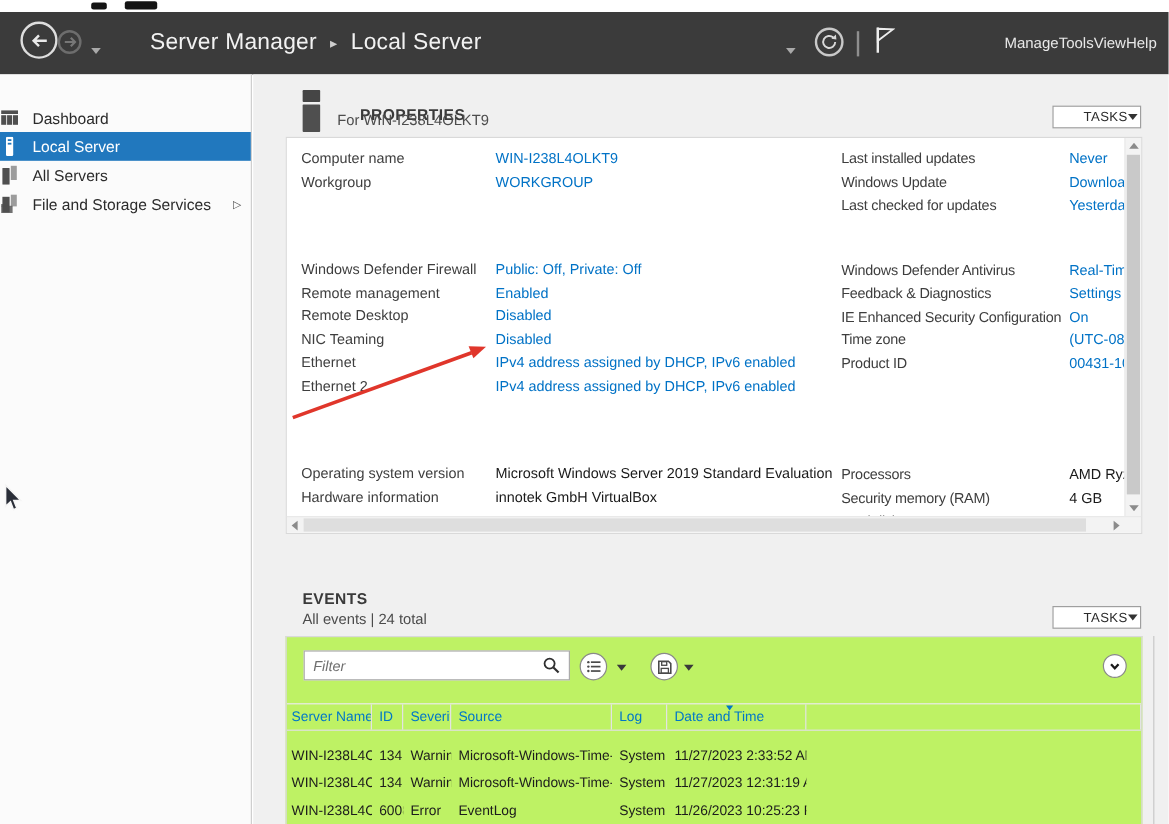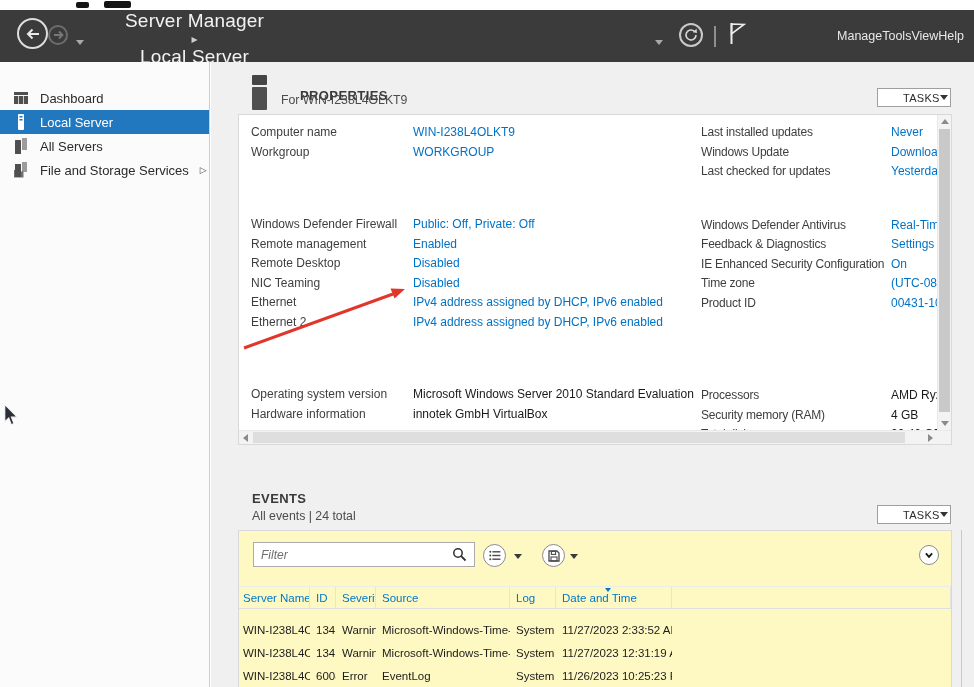--- a/index.html
+++ b/index.html
@@ -15,34 +15,34 @@
   
   #titlebar{position:absolute;left:0;top:10px;width:974px;height:52px;background:#3b3b3b;}
   .nav-back{position:absolute;left:17px;top:8px;width:31px;height:31px;border:2px solid #dedede;
             border-radius:50%;display:flex;align-items:center;justify-content:center;box-sizing:border-box;}
   .nav-fwd{position:absolute;left:48px;top:15px;width:20px;height:20px;border:2px solid #6d6d6d;
            border-radius:50%;display:flex;align-items:center;justify-content:center;box-sizing:border-box;background:#3b3b3b;}
   .caret{width:0;height:0;border-left:4px solid transparent;border-right:4px solid transparent;
          border-top:5px solid #a9a9a9;display:inline-block;}
   #nav-caret{position:absolute;left:76px;top:30px;}
   #breadcrumb{position:absolute;left:125px;top:0;height:52px;display:flex;align-items:center;
-              font-size:19px;font-weight:300;color:#f2f2f2;letter-spacing:.2px;flex-direction:column;}
+              font-size:19px;font-weight:300;color:#f2f2f2;letter-spacing:.2px;}
   .crumb-sep{font-size:12px;color:#cfcfcf;margin:0 11px;}
   #refresh-caret{position:absolute;left:655px;top:30px;}
   .refresh{position:absolute;left:679px;top:13px;width:24px;height:24px;border:2px solid #c9c9c9;
            border-radius:50%;display:flex;align-items:center;justify-content:center;box-sizing:border-box;}
   .tb-sep{position:absolute;left:714px;top:16px;width:2px;height:21px;background:#8f8f8f;}
   .flag{position:absolute;left:728px;top:11px;width:18px;height:24px;}
   #menus{position:absolute;right:10px;top:0;height:52px;display:flex;align-items:center;}
   .menu-item{font-size:12.5px;color:#e8e8e8;cursor:default;}
 
   
   #sidebar{position:absolute;left:0;top:62px;width:210px;bottom:0;background:#fbfbfb;border-right:1px solid #cfcfcf;box-sizing:border-box;}
   #side-items{padding-top:24px;}
-  .side-item{display:flex;align-items:center;height:24px;padding-left:13px;gap:11px;font-size:13px;color:#2b2b2b;}
+  .side-item{display:flex;align-items:center;height:24px;gap:11px;font-size:13px;color:#2b2b2b;}
   .side-item.selected{background:#2178be;color:#fff;}
   .side-icon{width:16px;height:16px;color:#4f4f4f;display:inline-flex;}
   .side-item.selected .side-icon{color:#fff;}
   .side-label{white-space:nowrap;}
   .side-arrow{margin-left:auto;margin-right:8px;font-size:9px;color:#4a4a4a;}
 
   
   #content{position:absolute;left:211px;top:62px;right:0;bottom:0;background:#f0f0f0;}
 
   .section-title{position:absolute;font-size:13px;font-weight:bold;color:#3a3a3a;letter-spacing:.4px;}
@@ -83,21 +83,21 @@
   .vthumb{position:absolute;left:1px;right:1px;top:14px;bottom:18px;background:#c9c9c9;}
   .hscroll{position:absolute;left:0;bottom:0;width:100%;height:14px;background:#f3f3f3;border-top:1px solid #e9e9e9;box-sizing:border-box;}
   .hthumb{position:absolute;top:1px;bottom:1px;left:14px;right:46px;background:#dedede;}
   .sarrow{position:absolute;width:0;height:0;}
   .sarrow.up{left:3px;top:4px;border-left:4px solid transparent;border-right:4px solid transparent;border-bottom:5px solid #8b8b8b;}
   .sarrow.down{left:3px;bottom:4px;border-left:4px solid transparent;border-right:4px solid transparent;border-top:5px solid #8b8b8b;}
   .sarrow.left{left:4px;top:3px;border-top:4px solid transparent;border-bottom:4px solid transparent;border-right:5px solid #8b8b8b;}
   .sarrow.right{right:18px;top:3px;border-top:4px solid transparent;border-bottom:4px solid transparent;border-left:5px solid #8b8b8b;}
 
   
-  #events-panel{position:absolute;left:238px;top:530px;width:714px;height:157px;background:#fef9c3;
+  #events-panel{position:absolute;left:238px;top:530px;width:714px;height:157px;background:#bef264;
                 border:1px solid #d9d9d9;border-bottom:none;box-sizing:border-box;overflow:hidden;}
   #filter-input{position:absolute;left:14px;top:11px;width:222px;height:25px;box-sizing:border-box;
                 border:1px solid #ababab;padding:0 26px 0 7px;font-size:12px;font-family:inherit;color:#333;}
   #filter-input::placeholder{font-style:italic;color:#6e6e6e;}
   .search-icon{position:absolute;left:213px;top:16px;width:16px;height:16px;}
   .round-btn{position:absolute;top:13px;width:23px;height:23px;border:1.5px solid #8a8a8a;border-radius:50%;
              box-sizing:border-box;display:flex;align-items:center;justify-content:center;background:#fff;}
   #btn-queries{left:244px;}
   #btn-save{left:303px;}
   .tool-caret{position:absolute;top:23px;border-top-color:#3a3a3a;}
@@ -264,21 +264,21 @@
             <span class="pvalue link">IPv4 address assigned by DHCP, IPv6 enabled</span>
           </div>
           <div class="prow">
             <span class="plabel">Ethernet 2</span>
             <span class="pvalue link">IPv4 address assigned by DHCP, IPv6 enabled</span>
           </div>
         </div>
         <div class="pgroup">
           <div class="prow">
             <span class="plabel">Operating system version</span>
-            <span class="pvalue">Microsoft Windows Server 2010 Standard Evaluation</span>
+            <span class="pvalue">Microsoft Windows Server 2019 Standard Evaluation</span>
           </div>
           <div class="prow">
             <span class="plabel">Hardware information</span>
             <span class="pvalue">innotek GmbH VirtualBox</span>
           </div>
         </div>
       </div>
     <div class="pcol right" id="props-right">
         <div class="pgroup">
           <div class="prow">

